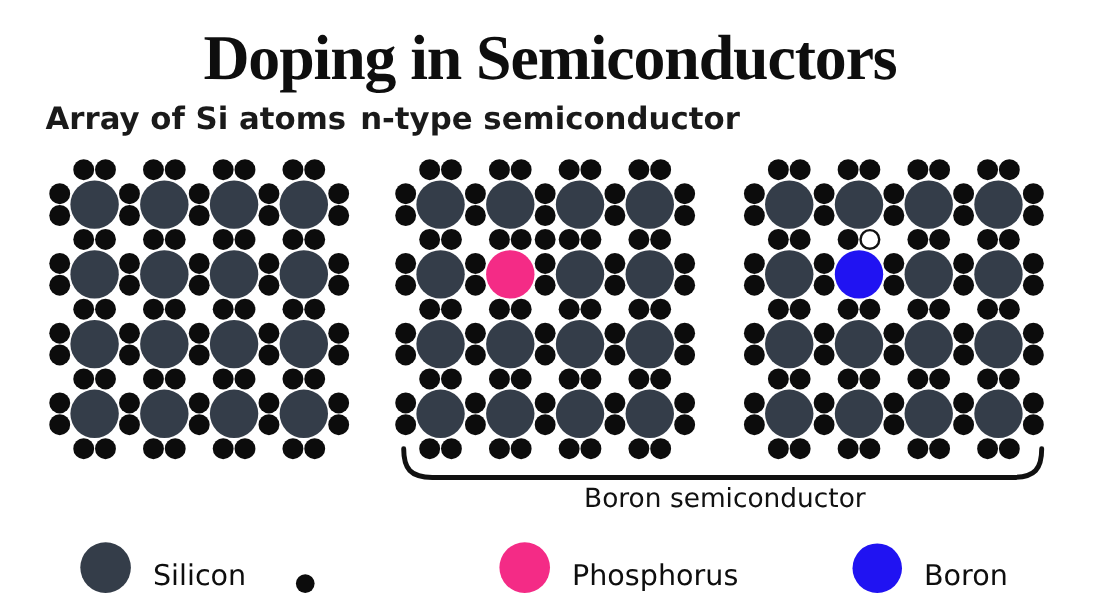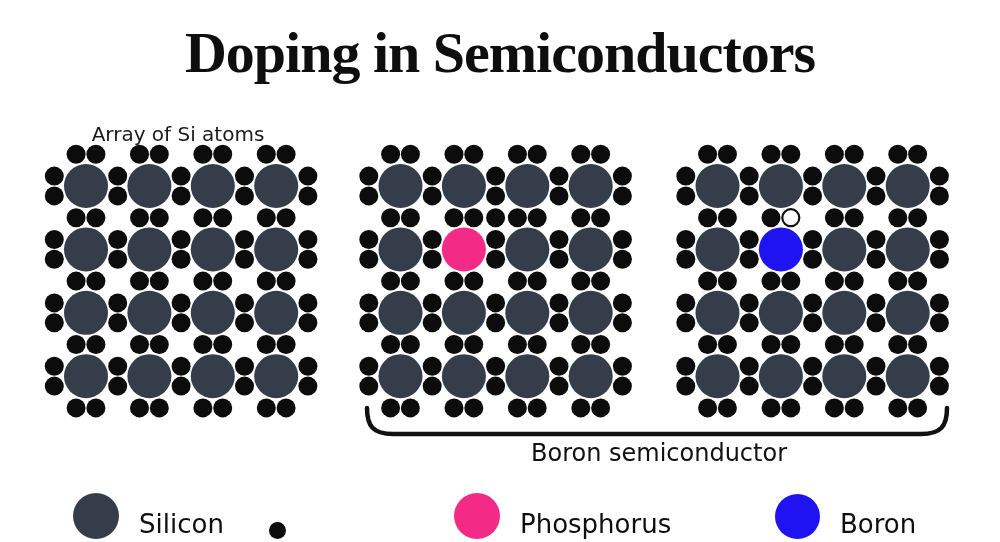--- a/index.html
+++ b/index.html
@@ -1,37 +1,38 @@
 <!DOCTYPE html>
 <html><head>
 <meta charset="utf-8">
 <style>
   html,body{margin:0;padding:0;background:#fff;}
   .canvas{position:relative;width:1000px;height:542px;background:#fff;overflow:hidden;
           font-family:"DejaVu Sans","Liberation Sans",sans-serif;margin-top:13px;}
   .title{position:absolute;top:6px;left:0;width:1000px;text-align:center;
          font-family:"Liberation Serif","DejaVu Serif",serif;font-weight:bold;
          font-size:58px;letter-spacing:-1px;color:#0e0e0e;}
-  .array-label{position:absolute;top:109px;transform:translateX(-50%);
-               font-size:20px;color:#1a1a1a;white-space:nowrap;}
+  .array-label{position:absolute;top:78px;transform:translateX(-50%);
+               font-size:28px;color:#1a1a1a;white-space:nowrap;font-weight:bold;}
   #lattice{position:absolute;left:0;top:0;}
   .brace-label{position:absolute;top:426px;transform:translateX(-50%);
                font-size:24px;color:#111;white-space:nowrap;}
   .legend-item{position:absolute;top:480px;height:46px;display:flex;
                align-items:flex-end;gap:20px;}
   .legend-swatch{border-radius:50%;flex:0 0 auto;}
   .legend-label{font-size:26px;color:#0e0e0e;white-space:nowrap;}
 </style>
 </head>
 <body>
 
 <div class="canvas">
   <div class="title">Doping in Semiconductors</div>
 
   <div class="array-label" style="left:178px">Array of Si atoms</div>
+  <div class="array-label" style="left:500px">n-type semiconductor</div>
 
   <svg id="lattice" width="1000" height="542" viewBox="0 0 1000 542">
       <g>
         <circle cx="76.1" cy="141.3" r="9.5" fill="#0c0c0c"></circle>
         <circle cx="95.9" cy="141.3" r="9.5" fill="#0c0c0c"></circle>
         <circle cx="76.1" cy="204.7" r="9.5" fill="#0c0c0c"></circle>
         <circle cx="95.9" cy="204.7" r="9.5" fill="#0c0c0c"></circle>
         <circle cx="76.1" cy="268.1" r="9.5" fill="#0c0c0c"></circle>
         <circle cx="95.9" cy="268.1" r="9.5" fill="#0c0c0c"></circle>
         <circle cx="76.1" cy="331.5" r="9.5" fill="#0c0c0c"></circle>

